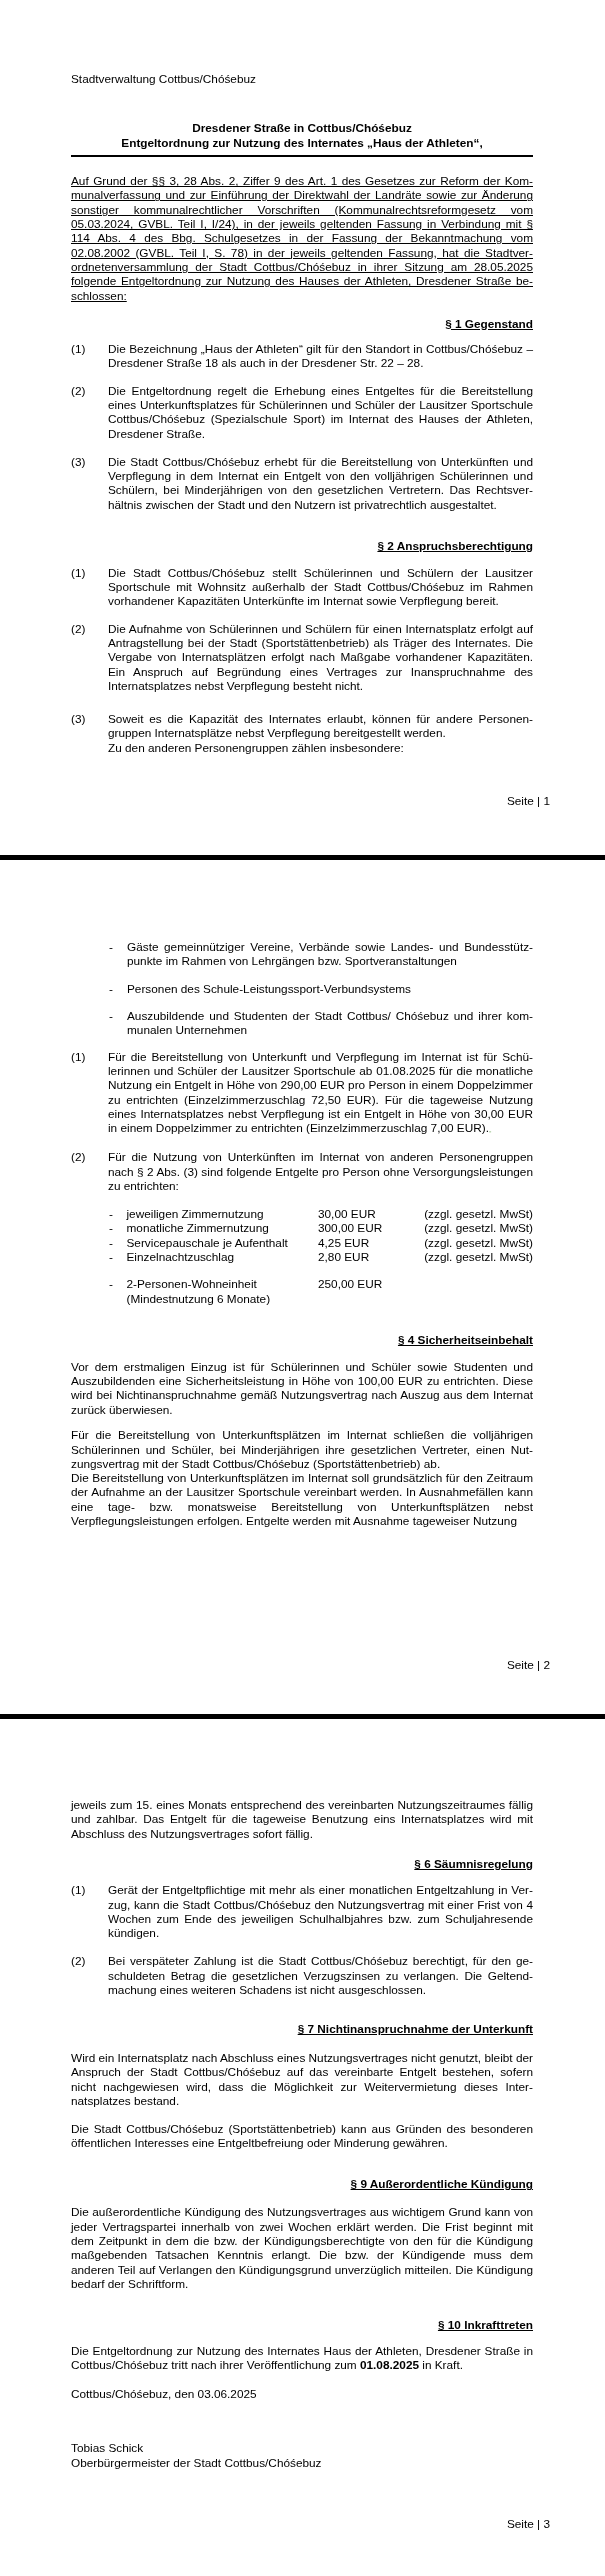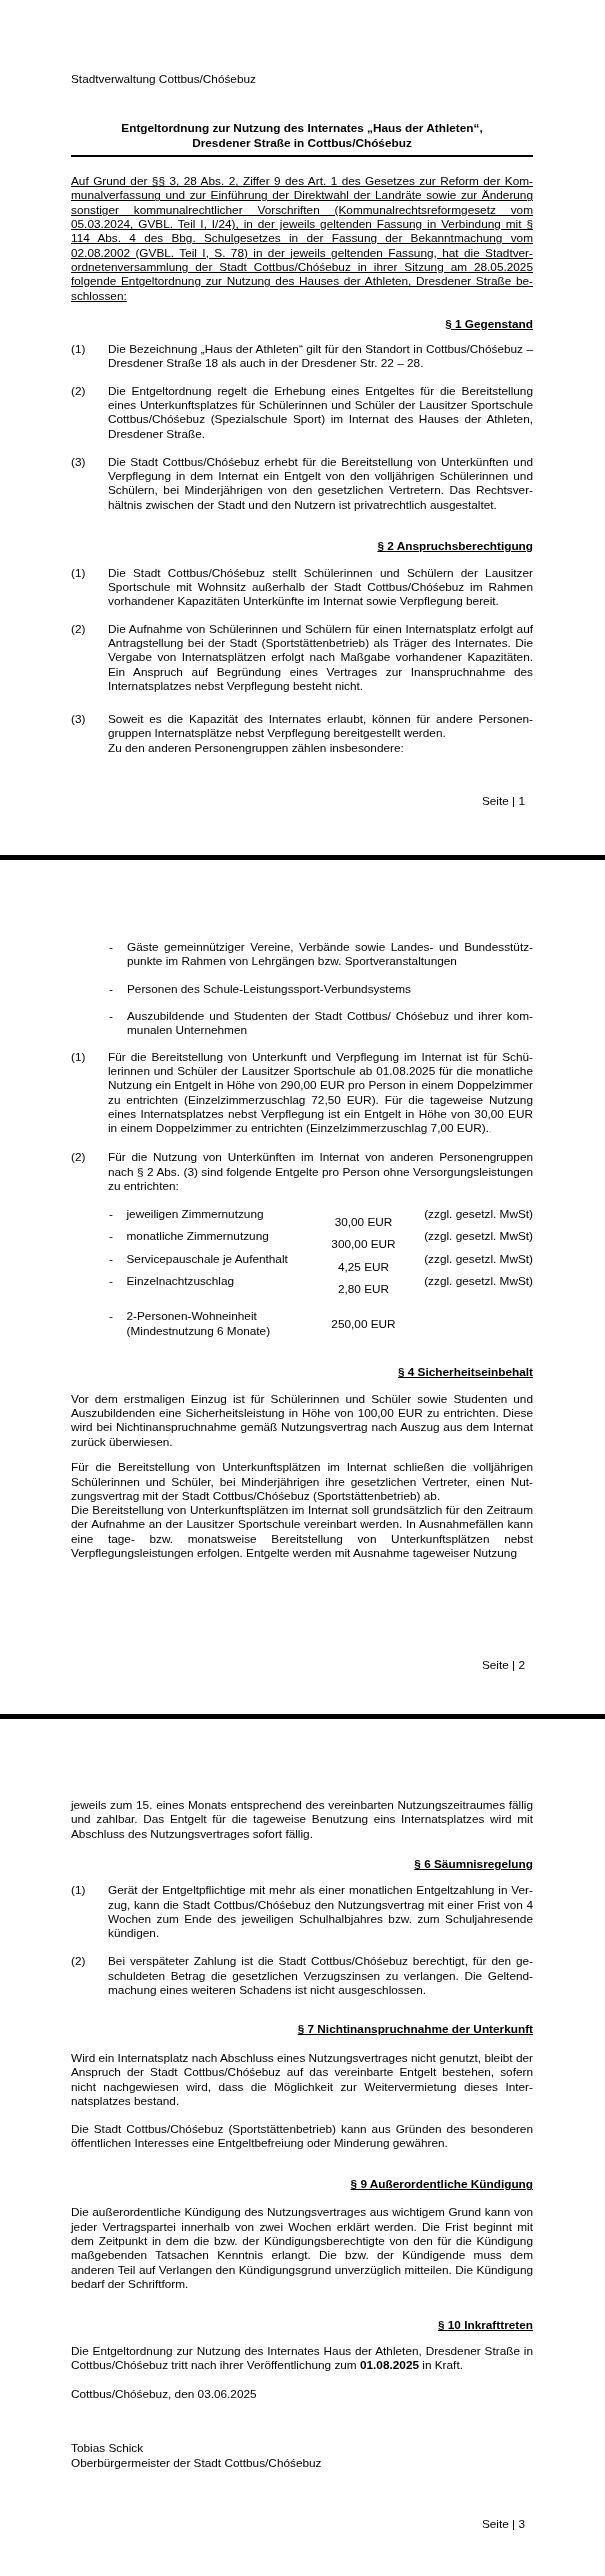--- a/index.html
+++ b/index.html
@@ -40,39 +40,39 @@
   .item .num { position: absolute; left: 0; top: 0; }
   .mt14 { margin-top: 10.7px; } .mt15 { margin-top: 11.4px; } .mt16 { margin-top: 12.2px; }
   .mt17 { margin-top: 13px; } .mt18 { margin-top: 13.7px; } .mt19 { margin-top: 14.5px; } .mt25 { margin-top: 19px; } .mt104 { margin-top: 79px; }
 
   .bullet { position: relative; padding-left: 56px; text-align: justify; }
   .bullet .dash { position: absolute; left: 38px; top: 0; }
 
   .price-row { display: flex; padding-left: 38px; align-items: flex-start; }
   .price-row .dash { width: 17.5px; flex: 0 0 17.5px; }
   .price-label { flex: 1 1 auto; }
-  .price-amount { flex: 0 0 91px; text-align: center; white-space: nowrap; margin-top: 8px; }
+  .price-amount { flex: 0 0 91px; text-align: left; white-space: nowrap; }
   .price-note { flex: 0 0 124px; text-align: right; white-space: nowrap; }
   .price-list { margin-top: 13.7px; }
   .price-special { margin-top: 13px; }
 
   .fmt-mark { color: #86b474; font-size: 6.9px; vertical-align: baseline; }
-  .footer { position: absolute; right: 80px; text-align: center; }
+  .footer { position: absolute; right: 55px; text-align: center; }
   #footer1 { top: 794px; } #footer2 { top: 797px; } #footer3 { top: 798px; }
   .sig-name { margin-top: 40px; }
   b.inkraft { font-weight: bold; }
 </style>
 </head>
 <body>
 
 <div class="page" id="page1">
   <div class="doc-header">Stadtverwaltung Cottbus/Chóśebuz</div>
   <div class="doc-title">
+    <div>Dresdener Straße in Cottbus/Chóśebuz</div>
     <div>Entgeltordnung zur Nutzung des Internates „Haus der Athleten“,</div>
-    <div>Dresdener Straße in Cottbus/Chóśebuz</div>
   </div>
   <div class="title-rule"></div>
 
   <div class="para preamble">Auf Grund der §§ 3, 28 Abs. 2, Ziffer 9 des Art. 1 des Gesetzes zur Reform der Kom­munalverfassung und zur Einführung der Direktwahl der Landräte sowie zur Änderung sonstiger kommunalrechtlicher Vorschriften (Kommunalrechtsreformgesetz vom 05.03.2024, GVBL. Teil I, I/24), in der jeweils geltenden Fassung in Verbindung mit § 114 Abs. 4 des Bbg. Schulgesetzes in der Fassung der Bekanntmachung vom 02.08.2002 (GVBL. Teil I, S. 78) in der jeweils geltenden Fassung, hat die Stadtver­ordnetenversammlung der Stadt Cottbus/Chóśebuz in ihrer Sitzung am 28.05.2025 folgende Entgeltordnung zur Nutzung des Hauses der Athleten, Dresdener Straße be­schlossen:</div>
 
   <div class="sec-h h-s1"><span class="u">§ 1 Gegenstand</span></div>
   <div class="item mt14">
     <span class="num">(1)</span>
     <span>Die Bezeichnung „Haus der Athleten“ gilt für den Standort in Cottbus/Chóśebuz – Dresdener Straße 18 als auch in der Dresdener Str. 22 – 28.</span>
   </div>

